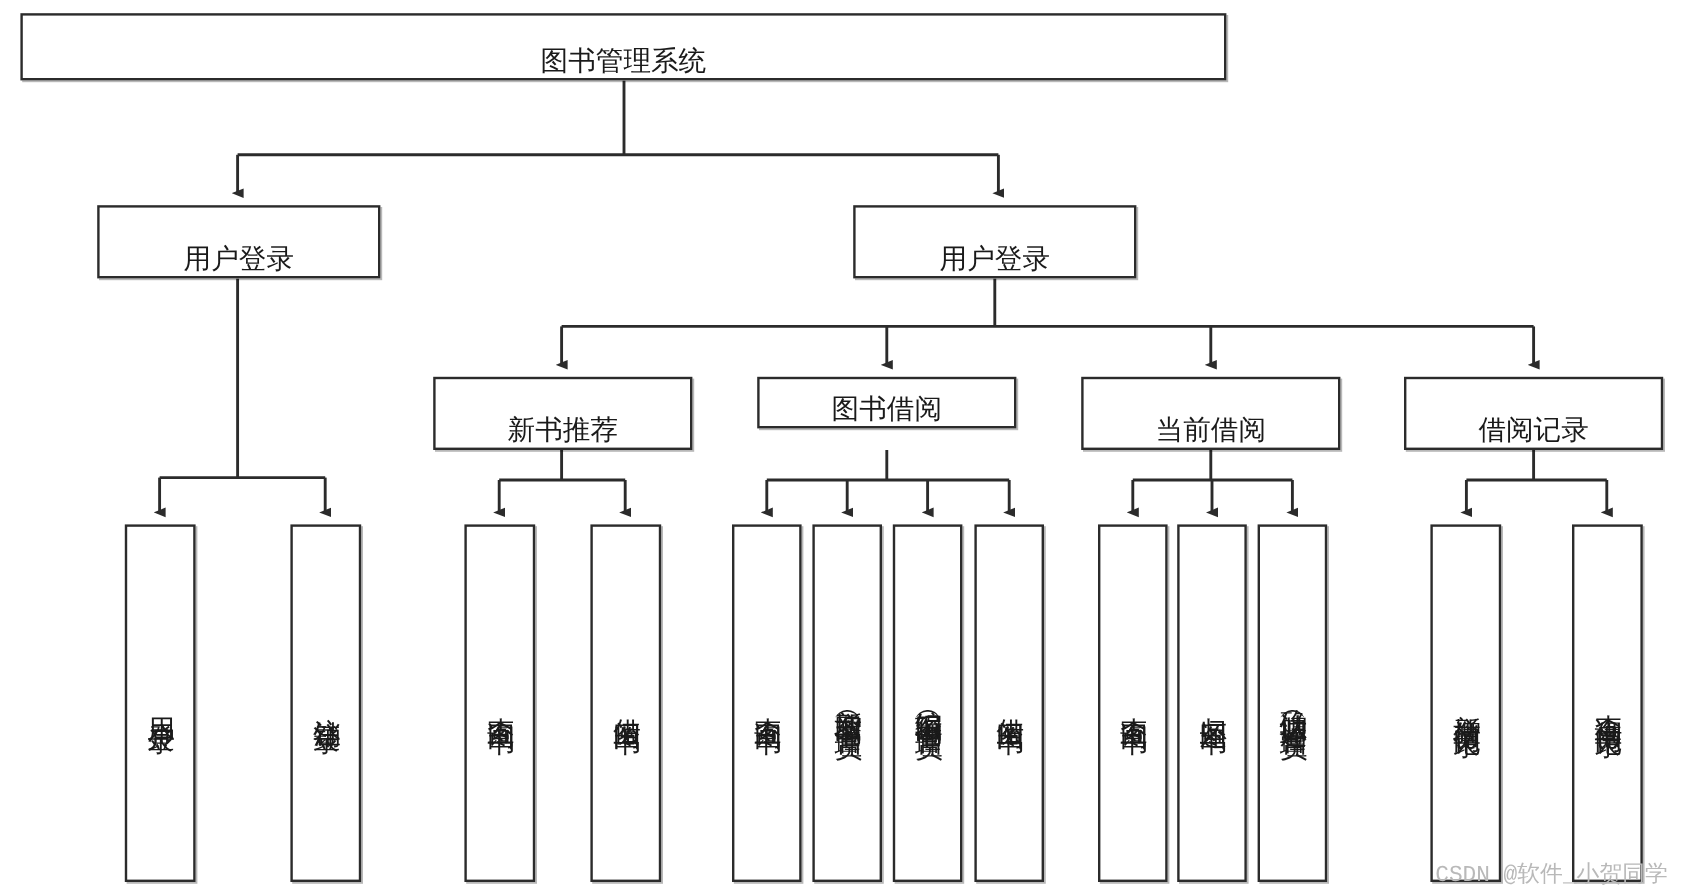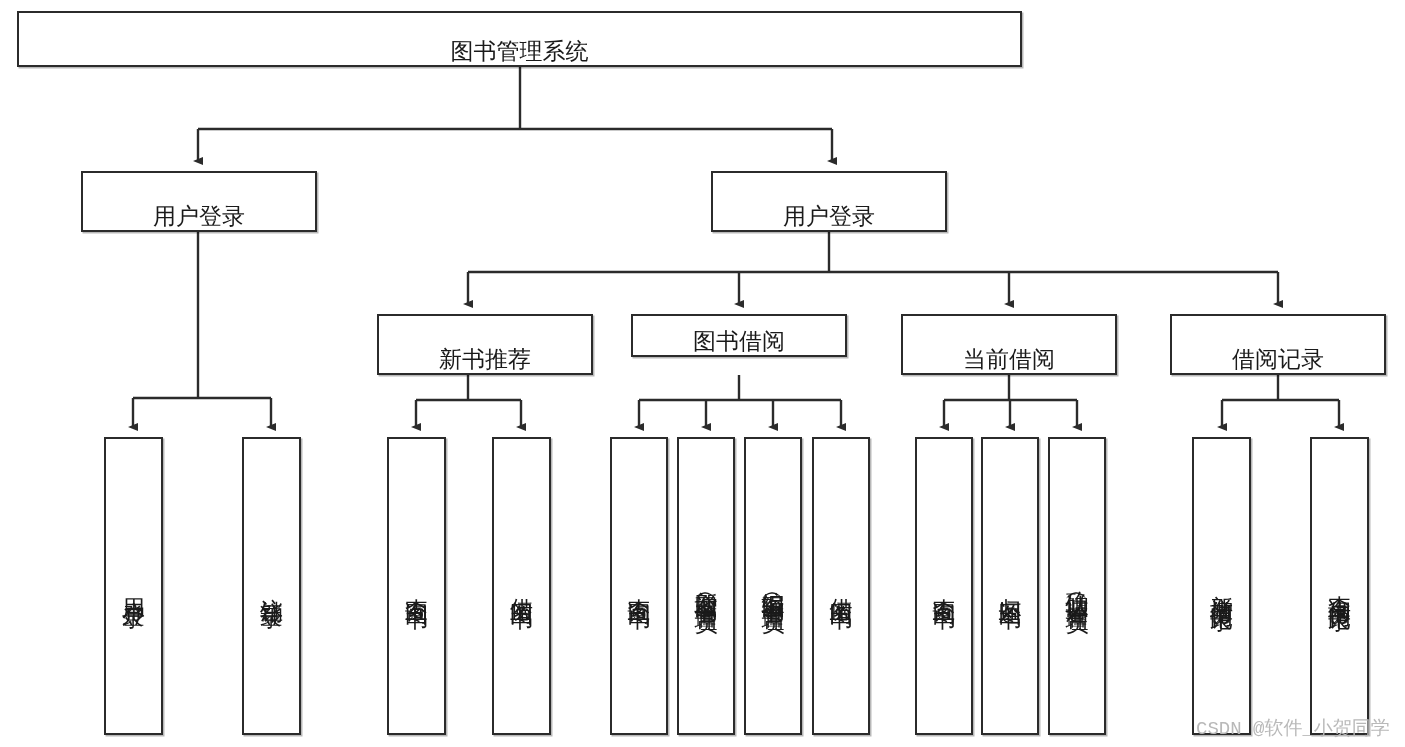--- a/index.html
+++ b/index.html
@@ -129,21 +129,21 @@
   </div>
 
   <div class="node horiz" style="left:81px; top:171px; width:236px; height:61px;">
     <span class="label">用户登录</span>
   </div>
 
   <div class="node horiz" style="left:711px; top:171px; width:236px; height:61px;">
     <span class="label">用户登录</span>
   </div>
 
-  <div class="node horiz" style="left:361px; top:314px; width:216px; height:61px;margin-left:16px;">
+  <div class="node horiz" style="left:361px; top:314px; width:216px; height:61px;">
     <span class="label">新书推荐</span>
   </div>
 
   <div class="node horiz" style="left:631px; top:314px; width:216px; height:43px;">
     <span class="label">图书借阅</span>
   </div>
 
   <div class="node horiz" style="left:901px; top:314px; width:216px; height:61px;">
     <span class="label">当前借阅</span>
   </div>

